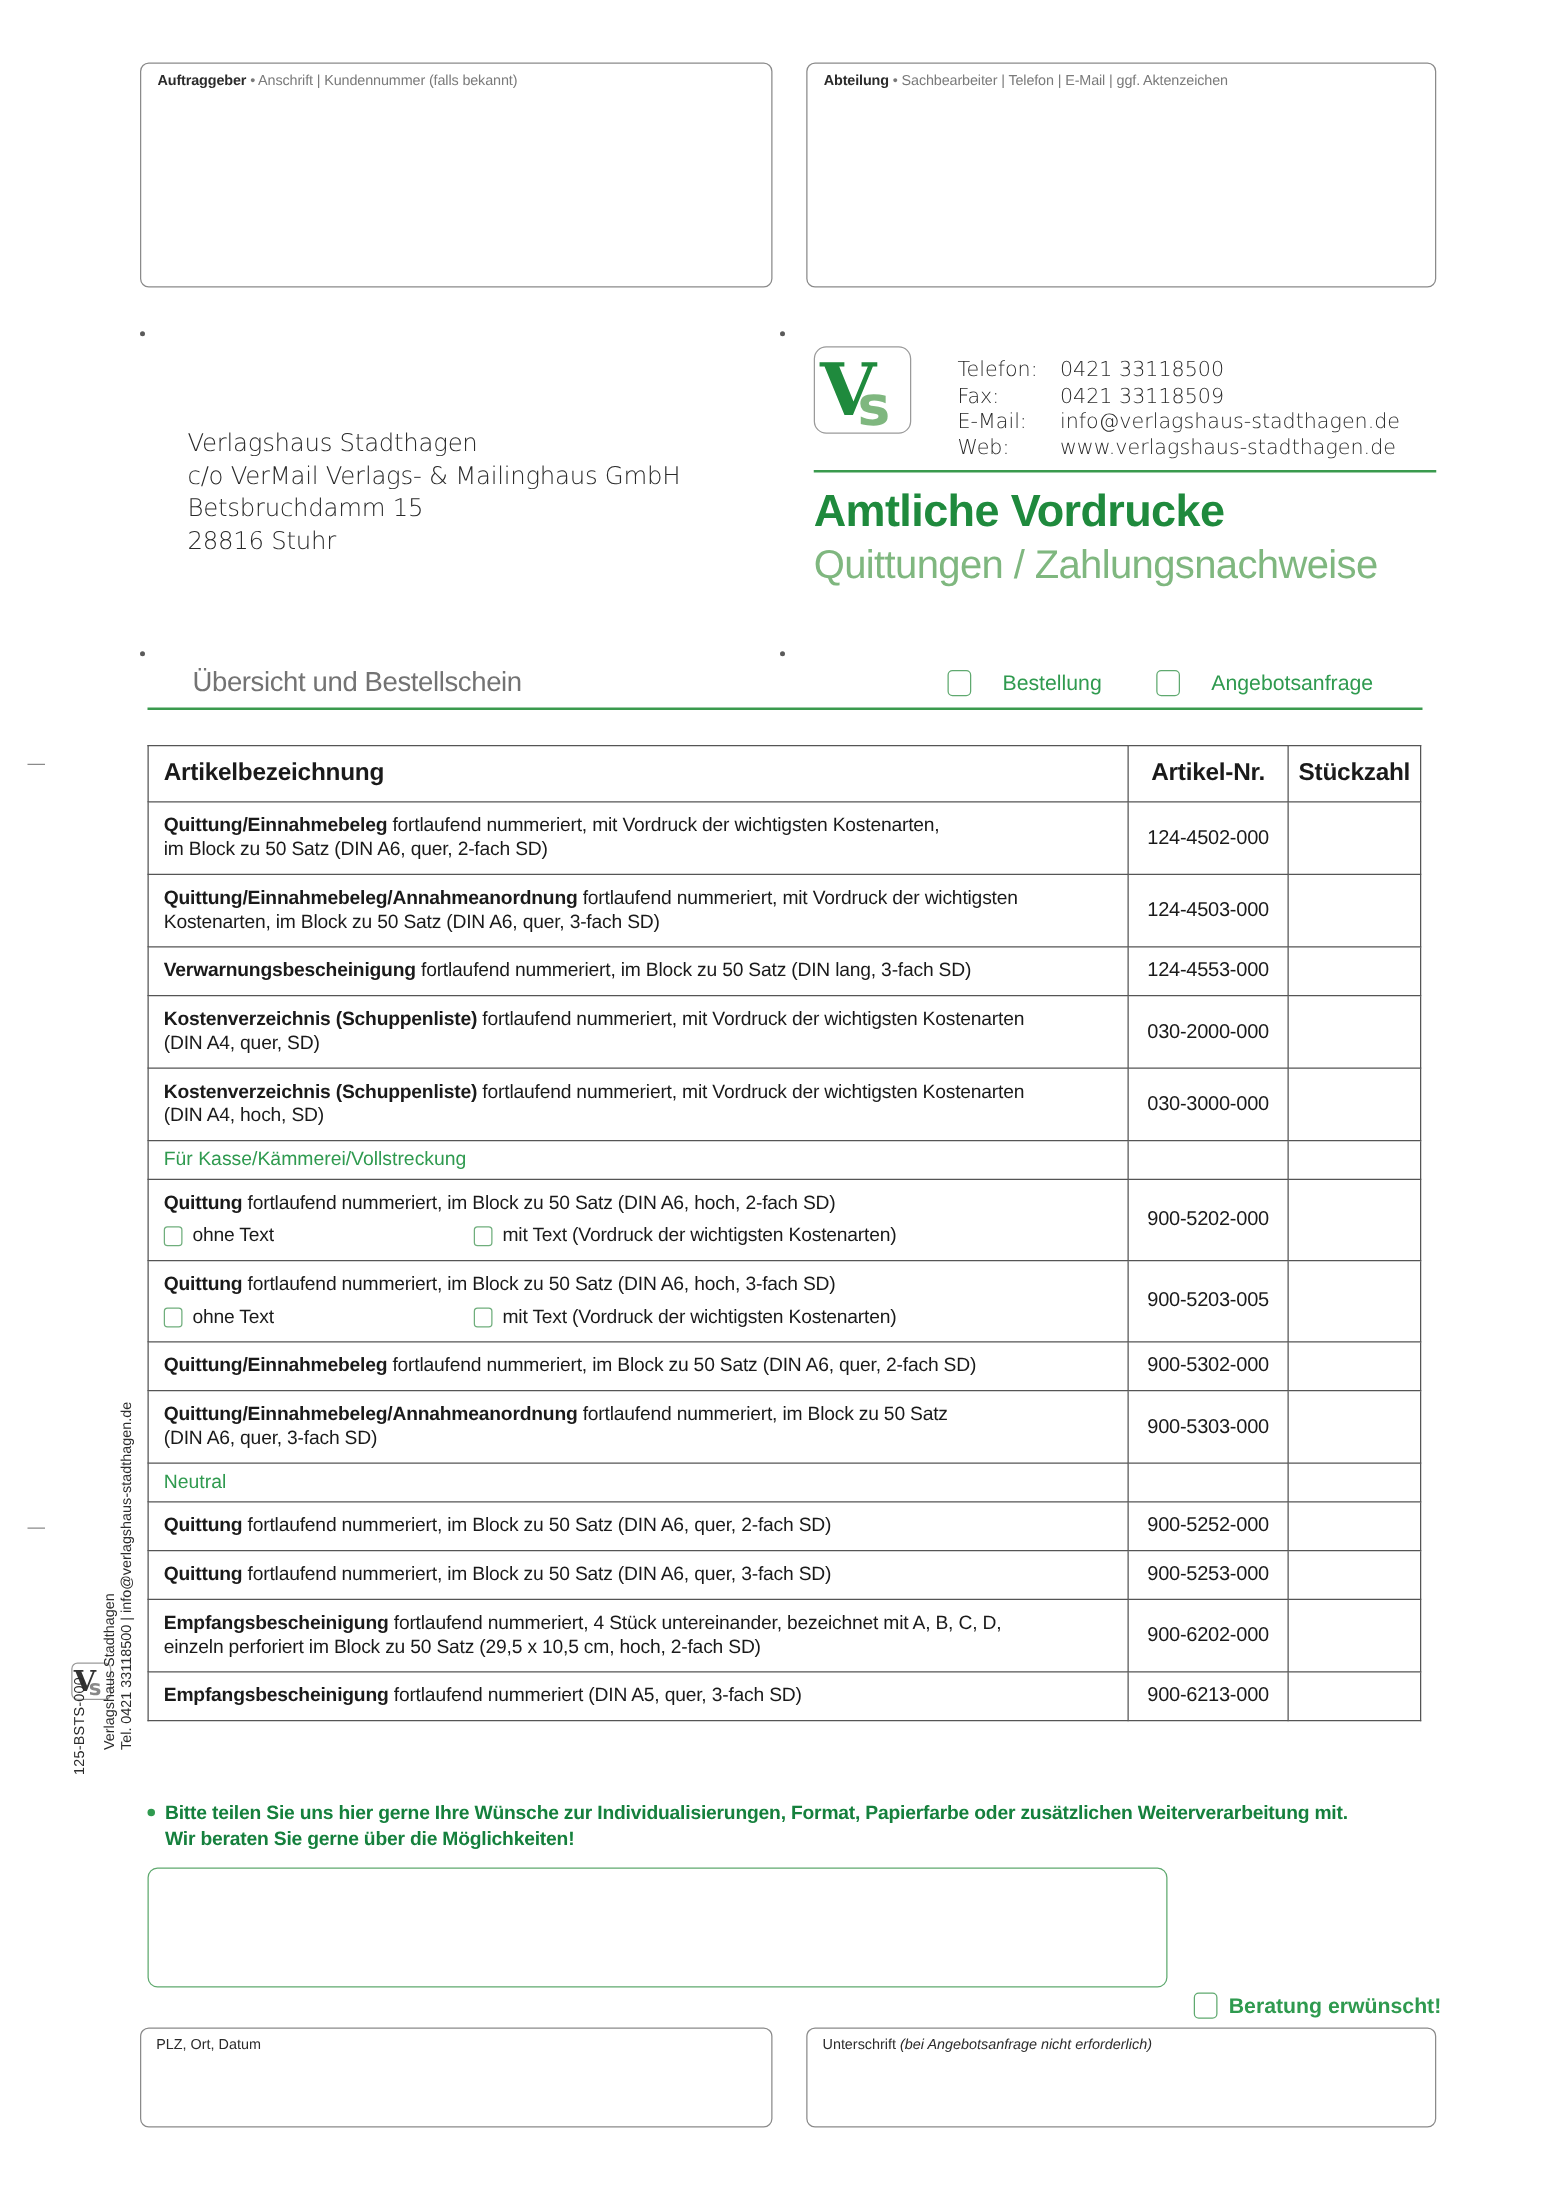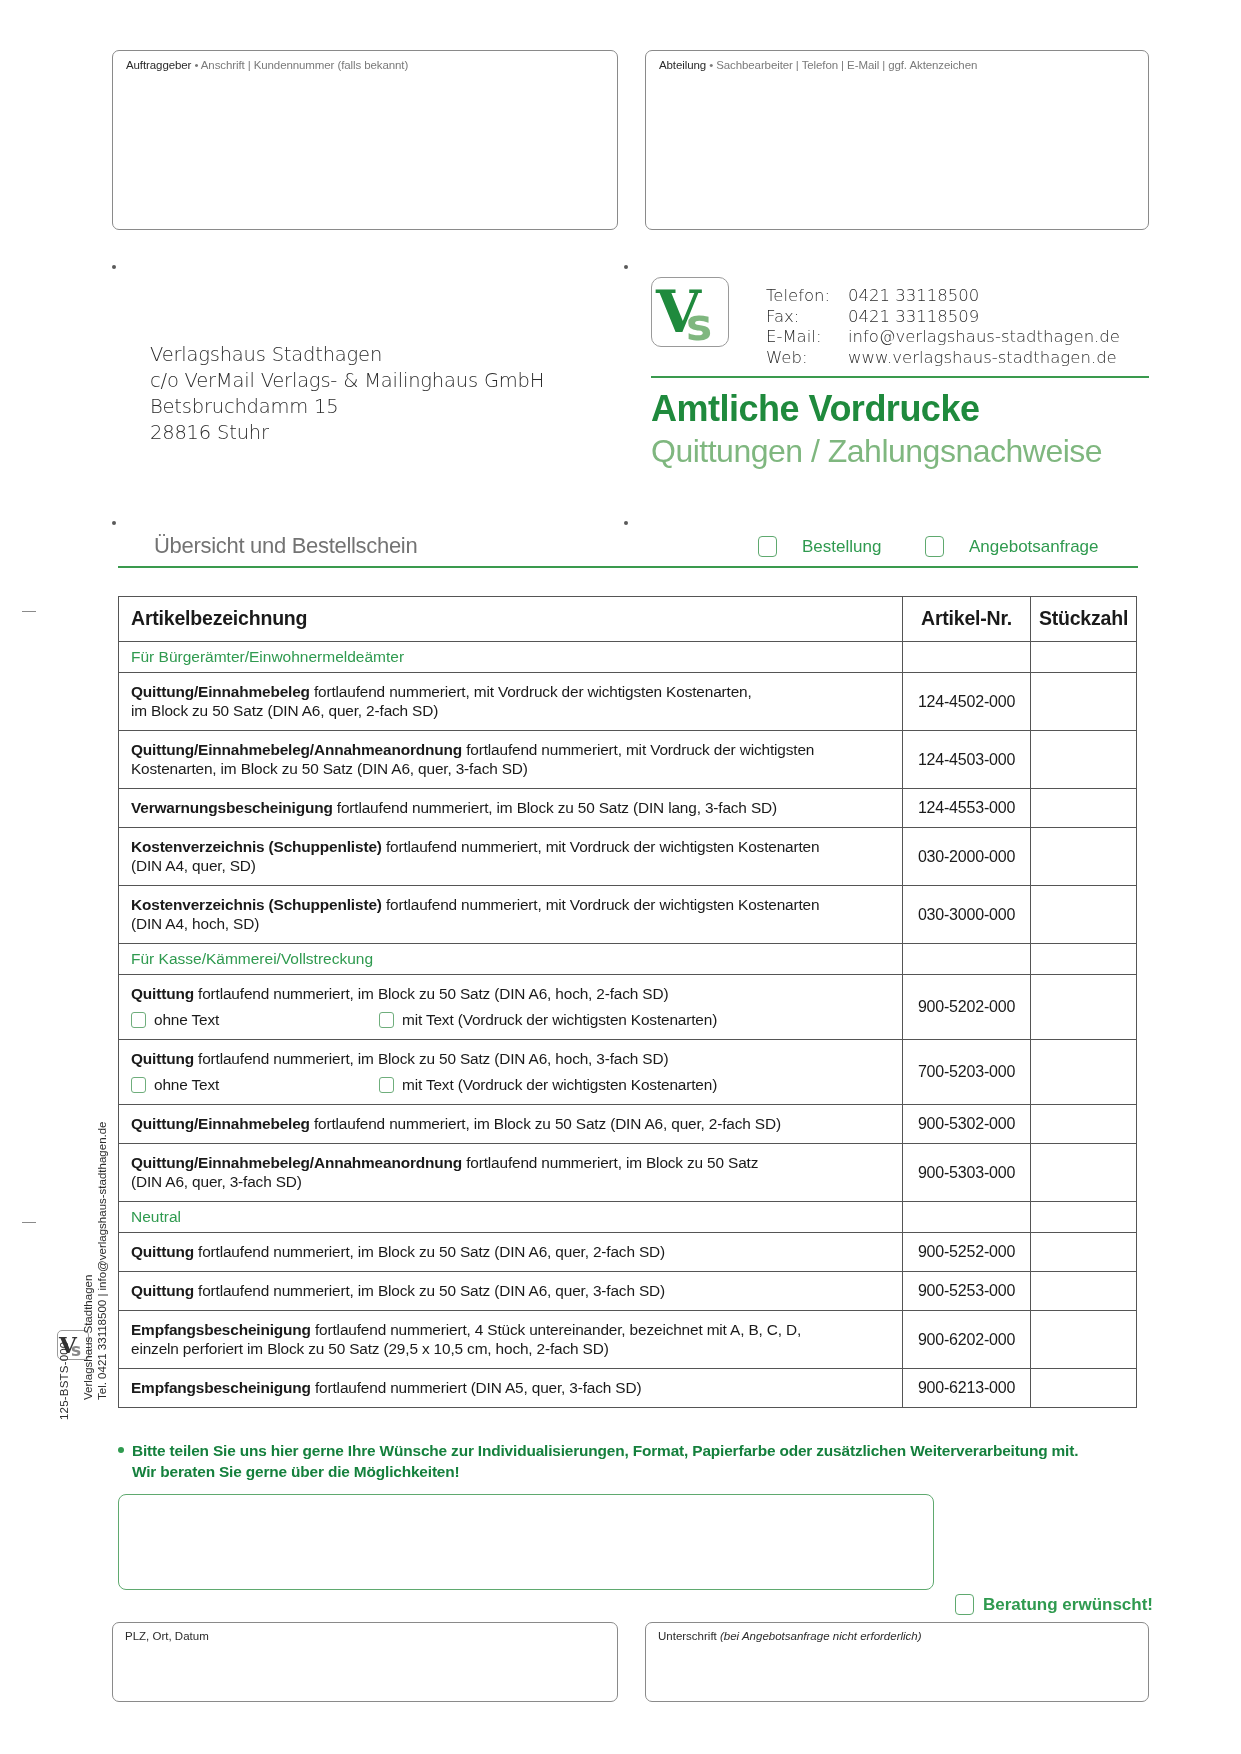--- a/index.html
+++ b/index.html
@@ -26,21 +26,21 @@
   }
   .topbox .boxlabel {
     position: absolute;
     top: 8px;
     left: 13px;
     font-size: 11.5px;
     color: #2b2b2b;
     white-space: nowrap;
     letter-spacing: -0.1px;
   }
-  .boxlabel b { font-weight: normal; }
+  .boxlabel b { font-weight: bold; }
   .boxlabel .sep { color: #7a7a7a; }
 
   #box-auftraggeber { left: 112px; top: 50px; width: 506px; height: 180px; }
   #box-abteilung    { left: 645px; top: 50px; width: 504px; height: 180px; }
 
   
   .foldmark {
     position: absolute;
     width: 4px; height: 4px;
     background: #5a5a5a;
@@ -415,25 +415,20 @@
       <col class="c-qty">
   </colgroup>
   <thead>
     <tr>
       <th>Artikelbezeichnung</th>
       <th class="center">Artikel-Nr.</th>
       <th class="center">Stückzahl</th>
     </tr>
   </thead>
   <tbody id="order-table-body">
-      <tr class="group-row">
-        <td>Für Bürgerämter/Einwohnermeldeämter</td>
-        <td></td>
-        <td class="qty"></td>
-      </tr>
       <tr>
         <td class="desc">
           <div><b>Quittung/Einnahmebeleg</b><span> fortlaufend nummeriert, mit Vordruck der wichtigsten Kostenarten,</span></div>
           <div>im Block zu 50 Satz (DIN A6, quer, 2-fach SD)</div>
         </td>
         <td class="artnr">124-4502-000</td>
         <td class="qty"></td>
       </tr>
       <tr>
         <td class="desc">
@@ -495,21 +490,21 @@
             <span class="item first">
               <span class="cb"></span>
               <span class="t">ohne Text</span>
             </span>
             <span class="item">
               <span class="cb"></span>
               <span class="t">mit Text (Vordruck der wichtigsten Kostenarten)</span>
             </span>
           </div>
         </td>
-        <td class="artnr">700-5203-000</td>
+        <td class="artnr">900-5203-005</td>
         <td class="qty"></td>
       </tr>
       <tr>
         <td class="desc">
           <div><b>Quittung/Einnahmebeleg</b><span> fortlaufend nummeriert, im Block zu 50 Satz (DIN A6, quer, 2-fach SD)</span></div>
         </td>
         <td class="artnr">900-5302-000</td>
         <td class="qty"></td>
       </tr>
       <tr>

